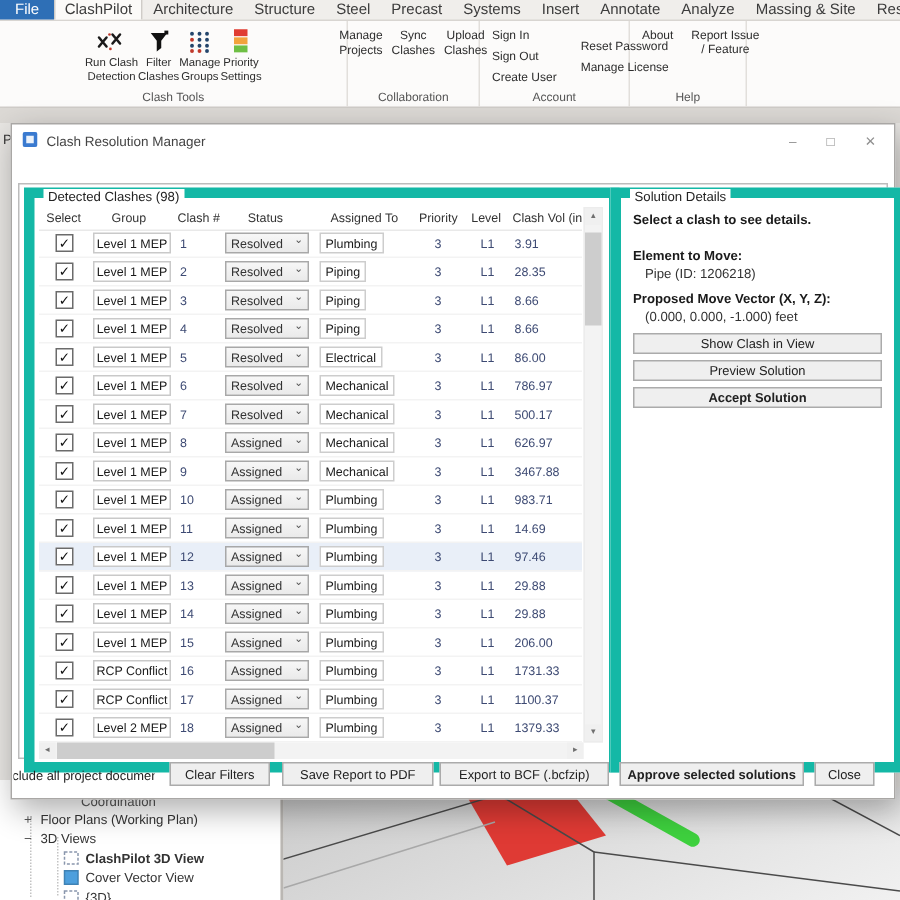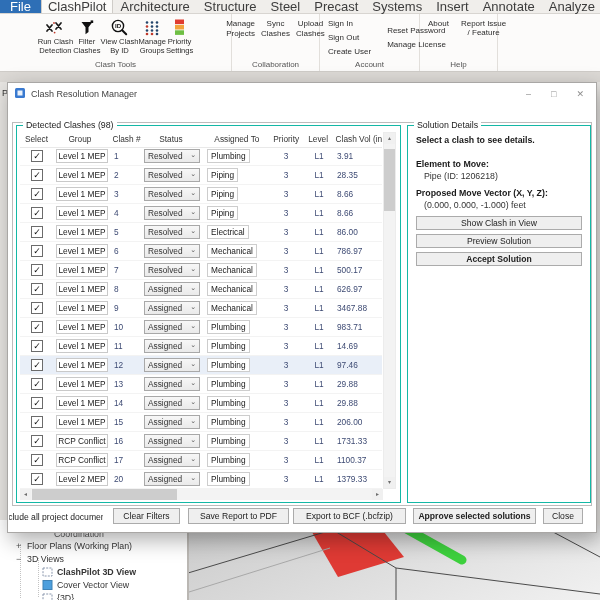--- a/index.html
+++ b/index.html
@@ -1,20 +1,20 @@
 <!DOCTYPE html>
 <html style="--file-tab: #2e6fb6; --value-text: #3d4a73; --row-highlight: #e9eff8; --red-element: #df3a34; --green-element: #3ed13e; --sheet-icon: #4d9fdd; --priority-red: #e03c31; --priority-orange: #f2a33c; --priority-green: #6fbf44;"><head>
 <meta charset="utf-8">
 <style>
   html,body{margin:0;padding:0;background:#fff;}
   .app{position:relative;width:600px;height:600px;overflow:hidden;background:#e8e6e3;
        font-family:"Liberation Sans",sans-serif;color:#222;}
   
   .tabbar{position:absolute;top:0;left:0;width:100%;height:14px;background:#f0eeeb;
-          display:flex;font-size:13px;color:#3c3c3c;border-bottom:1px solid #d8d5d1;box-sizing:border-box;}
+          display:flex;font-size:10px;color:#3c3c3c;border-bottom:1px solid #d8d5d1;box-sizing:border-box;}
   .rtab{padding:0 7px;line-height:13px;white-space:nowrap;cursor:default;}
   .rtab.file{background:var(--file-tab);color:#fff;padding:0 10px;}
   .rtab.active{background:#fbfaf8;box-shadow:inset 1px 0 0 #cfccc8,inset -1px 0 0 #cfccc8;}
   .ribbon{position:absolute;top:14px;left:0;width:100%;height:58px;background:#fcfbfa;
           border-bottom:1px solid #cfccc8;display:flex;box-sizing:border-box;}
   .rpanel{position:relative;height:100%;border-right:1px solid #e2dfdb;box-sizing:border-box;flex:none;}
   .pbody{position:absolute;top:2px;left:0;right:0;bottom:12px;display:flex;align-items:flex-start;justify-content:center;}
   .pbody.two-col-links,.pbody.help-links{justify-content:flex-start;padding-left:6px;gap:8px;}
   .plabel{position:absolute;bottom:0;left:0;right:0;height:12px;font-size:8px;color:#555;text-align:center;line-height:11px;}
   .bigbtn{display:flex;flex-direction:column;align-items:center;padding:1px 0;cursor:default;}
@@ -42,21 +42,21 @@
   .dlg{position:absolute;left:7px;top:82px;width:590px;height:451px;background:#fff;
        border:1px solid #a9a7a5;box-shadow:3px 7px 20px rgba(0,0,0,.32);z-index:10;box-sizing:border-box;font-size:9px;}
   .dtitle{position:absolute;top:0;left:0;right:0;height:21px;display:flex;align-items:center;padding-left:7px;}
   .dtitle .ttl{margin-left:6px;font-size:9px;color:#444;}
   .winbtns{position:absolute;right:12px;top:0;height:21px;display:flex;align-items:center;gap:20px;color:#8f8f8f;font-size:9px;}
   .winbtns span{cursor:default;}
   .tabs{position:absolute;left:8px;top:23px;display:flex;z-index:3;}
   .dtab{padding:2px 9px 3px;font-size:9px;background:#f0f0f0;border:1px solid #d2d2d2;border-bottom:none;margin-right:1px;color:#333;margin-top:1px;}
   .dtab.active{background:#fff;border:1px solid #b5b5b5;border-bottom:1px solid #fff;padding-bottom:4px;margin-bottom:-1px;margin-top:0;}
   .tabpage{position:absolute;left:4px;right:4px;top:39px;bottom:26px;border:1px solid #bcbcbc;background:#fff;}
-  .grp{position:absolute;border:1px solid #14b8a6;background:#fff;}
+  .grp{position:absolute;border:7px solid #14b8a6;background:#fff;}
   .grp1{left:8px;top:42px;width:383px;height:376px;}
   .grp2{left:399px;top:42px;width:182px;height:376px;}
   .glabel{position:absolute;top:-6px;left:6px;background:#fff;padding:0 3px;font-size:8.8px;color:#222;}
   
   .thead{position:absolute;left:3px;top:6px;width:362px;height:15px;display:flex;border-bottom:1px solid #e9e9e9;}
   .th{font-size:8.3px;color:#333;text-align:center;line-height:14px;overflow:hidden;white-space:nowrap;}
   .tbody{position:absolute;left:3px;top:21px;width:362px;}
   .trow{display:flex;align-items:center;height:19px;box-sizing:border-box;border-bottom:1px solid #f3f3f3;}
   .trow.sel{background:var(--row-highlight);}
   .td{display:flex;align-items:center;height:100%;box-sizing:border-box;overflow:hidden;}
@@ -139,30 +139,20 @@
        <span class="bicon">
               <svg width="16" height="16" viewBox="0 0 16 16">
                 <path d="M2.5 2h11L9.5 7.2V12l-3 2.3V7.2z" fill="#111"></path>
                 <rect x="11.6" y="0.4" width="2.6" height="2.6" fill="#111"></rect>
               </svg>
             </span>
        <span class="blbl">Filter<br>Clashes</span>
           </div>
           <div class="bigbtn">
        <span class="bicon">
-              <svg width="18" height="17" viewBox="0 0 18 17">
-                <circle cx="8" cy="7" r="5.6" fill="none" stroke="#111" stroke-width="1.4"></circle>
-                <text x="8" y="9.4" font-size="6.2" font-weight="bold" text-anchor="middle" fill="#111" font-family="Liberation Sans,sans-serif">ID</text>
-                <path d="M12.2 11.2l4 4" stroke="#111" stroke-width="2" stroke-linecap="round"></path>
-              </svg>
-            </span>
-       <span class="blbl">View Clash<br>By ID</span>
-          </div>
-          <div class="bigbtn">
-       <span class="bicon">
               <svg width="18" height="16" viewBox="0 0 18 16">
                 <g fill="#24456b">
                   <circle cx="4" cy="2.5" r="1.3"></circle>
                   <circle cx="9" cy="2.5" r="1.3"></circle>
                   <circle cx="14" cy="2.5" r="1.3"></circle>
                   <circle cx="9" cy="6.5" r="1.3"></circle>
                   <circle cx="14" cy="6.5" r="1.3"></circle>
                   <circle cx="4" cy="10.5" r="1.3"></circle>
                   <circle cx="9" cy="10.5" r="1.3"></circle>
                   <circle cx="14" cy="10.5" r="1.3"></circle>
@@ -666,21 +656,21 @@
       <div class="td c6 num">L1</div>
       <div class="td c7 num">1100.37</div>
     </div>
           <div class="trow ">
       <div class="td c0">
               <span class="cb">✓</span>
             </div>
       <div class="td c1">
               <span class="gbox">Level 2 MEP</span>
             </div>
-      <div class="td c2 num">20</div>
+      <div class="td c2 num">18</div>
       <div class="td c3">
               <span class="combo">
                 <span>Assigned</span>
                 <span class="chev">⌄</span>
               </span>
             </div>
       <div class="td c4">
               <span class="abox">Plumbing</span>
             </div>
       <div class="td c5 num">3</div>

